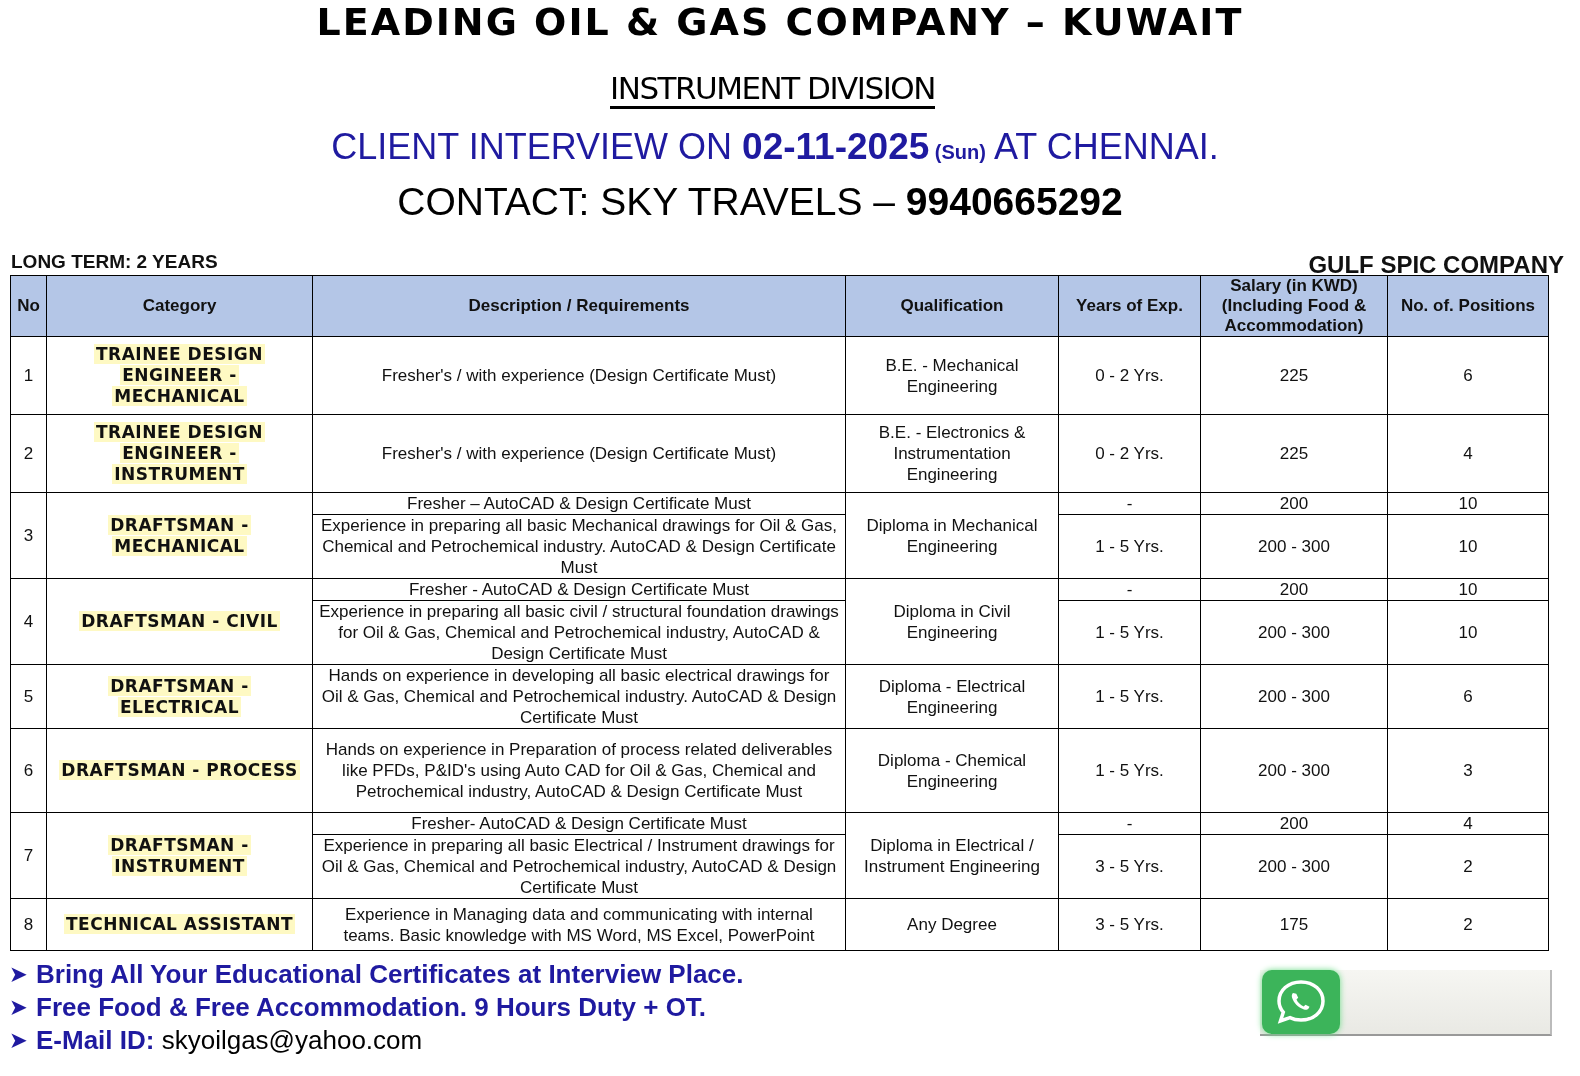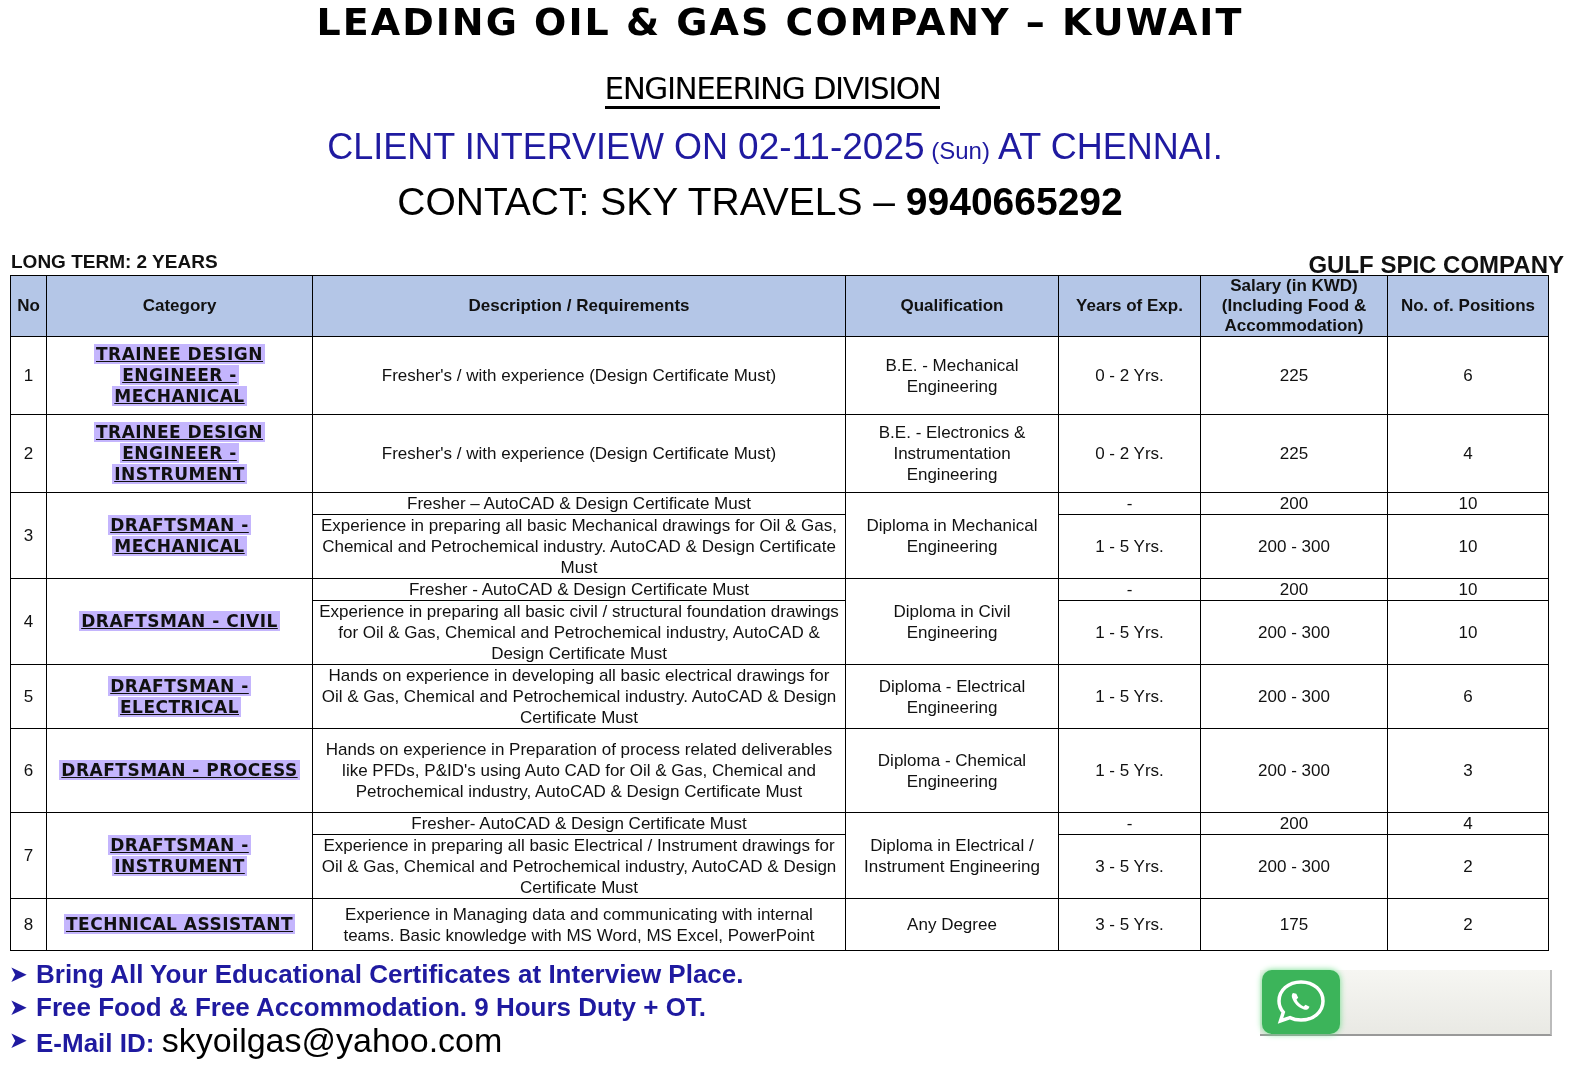--- a/index.html
+++ b/index.html
@@ -2,51 +2,51 @@
 <html><head>
 <meta charset="utf-8">
 <style>
   html, body { margin:0; padding:0; background:#ffffff; }
   body { width:1580px; height:1076px; position:relative; overflow:hidden; font-family:"Liberation Sans", sans-serif; color:#111; }
 
   .title { position:absolute; left:0; width:1560px; top:0; text-align:center; font-family:"DejaVu Sans", sans-serif; font-weight:bold; font-size:38px; letter-spacing:2px; color:#000; transform:scaleX(1.0); }
   .subtitle { position:absolute; left:0; width:1545px; top:70px; text-align:center; }
   .subtitle span { font-family:"DejaVu Sans", sans-serif; font-size:31px; letter-spacing:-1.5px; color:#000; border-bottom:3px solid #000; padding-bottom:0px; display:inline-block; line-height:36px; }
   .interview { position:absolute; left:0; width:1550px; top:126px; text-align:center; color:#1f1aa0; font-size:36px; }
-  .interview .date { font-weight:normal; font-size:37px; }
-  .interview .day { font-size:24px; font-weight:normal; }
+  .interview .date { font-weight:bold; font-size:37px; }
+  .interview .day { font-size:20px; font-weight:bold; }
   .contact { position:absolute; left:0; width:1520px; top:180px; text-align:center; font-size:39px; color:#000; }
   .contact .phone { font-weight:bold; }
 
   .meta-left { position:absolute; left:11px; top:251px; font-weight:bold; font-size:19px; }
   .meta-right { position:absolute; right:16px; top:251px; font-weight:bold; font-size:24px; }
 
   table.jobs { position:absolute; left:10px; top:275px; width:1538px; border-collapse:collapse; font-size:17px; table-layout:fixed; }
   table.jobs th, table.jobs td { border:1.5px solid #000; text-align:center; vertical-align:middle; padding:0 6px; line-height:21px; }
   table.jobs th { background:#b4c6e7; font-weight:bold; font-size:17px; height:60px; line-height:20px; }
   .cat { font-family:"DejaVu Sans", sans-serif; font-weight:bold; font-size:17px; letter-spacing:0.5px; line-height:25.5px; }
-  .cat span { background:#c4b5fd; padding:0 2px; box-decoration-break:clone;text-decoration:underline; -webkit-box-decoration-break:clone; }
+  .cat span { background:#fef9c3; padding:0 2px; box-decoration-break:clone; -webkit-box-decoration-break:clone; }
   td.sub { height:20px; line-height:20px; }
 
   .bullets { position:absolute; left:10px; top:960px; color:#1f1aa0; font-weight:bold; font-size:26px; }
   .bullets .row { height:33px; line-height:28px; white-space:nowrap; }
   .bullets .arrow { display:inline-block; width:26px; font-size:20px; vertical-align:top; }
-  .bullets .email { font-weight:normal; color:#000; font-size:34px; }
+  .bullets .email { font-weight:normal; color:#000; font-size:26px; }
 
   .wa { position:absolute; left:1260px; top:970px; width:290px; height:64px; background:linear-gradient(180deg,#f6f6f2,#e9e9e4); border-bottom:2px solid #999; border-right:2px solid #bbb; }
   .wa-logo { position:absolute; left:2px; top:0px; width:78px; height:64px; background:#3cb45a; border-radius:10px; box-shadow:0 0 6px #6fdc8a; }
   .wa-logo svg { position:absolute; left:13px; top:8px; }
   .wa-text { position:absolute; left:88px; top:0px; font-family:"DejaVu Serif", serif; font-weight:bold; font-size:15px; color:#7a7a7a; line-height:19.5px; white-space:nowrap; }
   .wa-text .num { font-family:"Liberation Sans", sans-serif; font-size:15.5px; }
 </style>
 </head>
 <body>
 
 <div class="title">LEADING OIL &amp; GAS COMPANY – KUWAIT</div>
-<div class="subtitle"><span>ENGINEERING DIVISION</span></div>
+<div class="subtitle"><span>INSTRUMENT DIVISION</span></div>
 <div class="interview"><span>CLIENT INTERVIEW ON </span><span class="date">02-11-2025</span><span class="day"> (Sun)</span><span> AT CHENNAI.</span></div>
 <div class="contact"><span>CONTACT: SKY TRAVELS – </span><span class="phone">9940665292</span></div>
 
 <div class="meta-left">LONG TERM: 2 YEARS</div>
 <div class="meta-right">GULF SPIC COMPANY</div>
 
 <table class="jobs">
   <colgroup>
     <col style="width:36px">
       <col style="width:266px">

